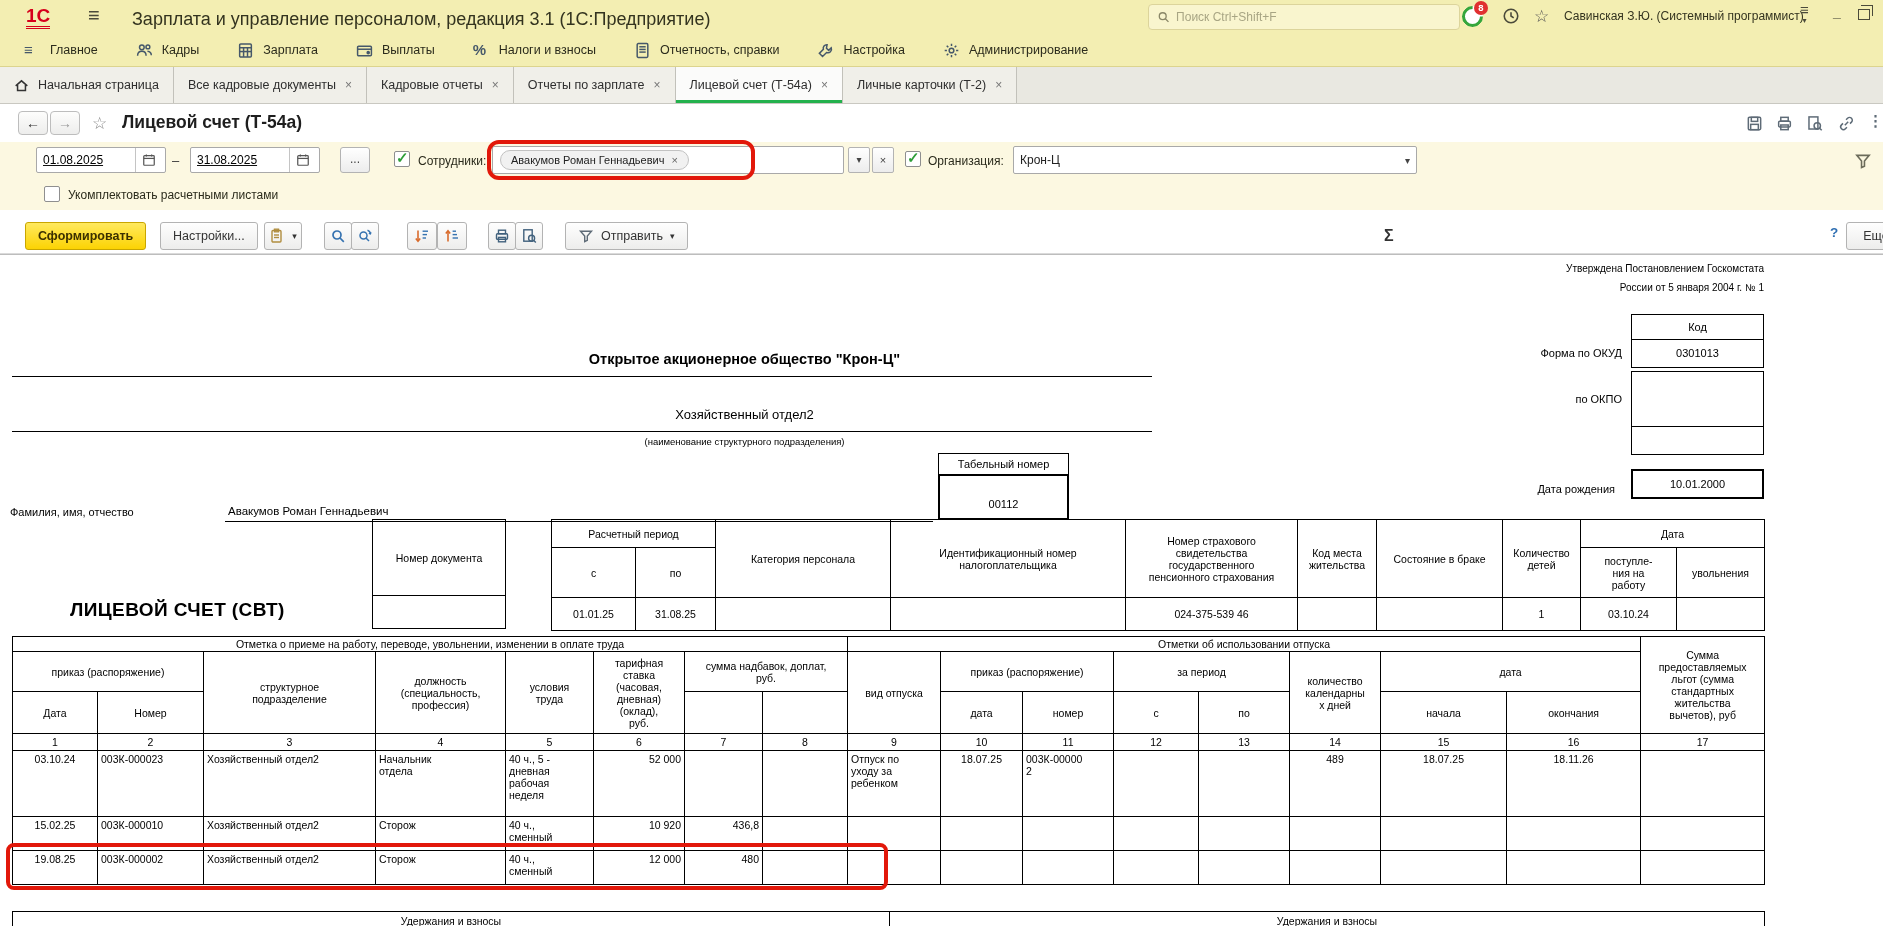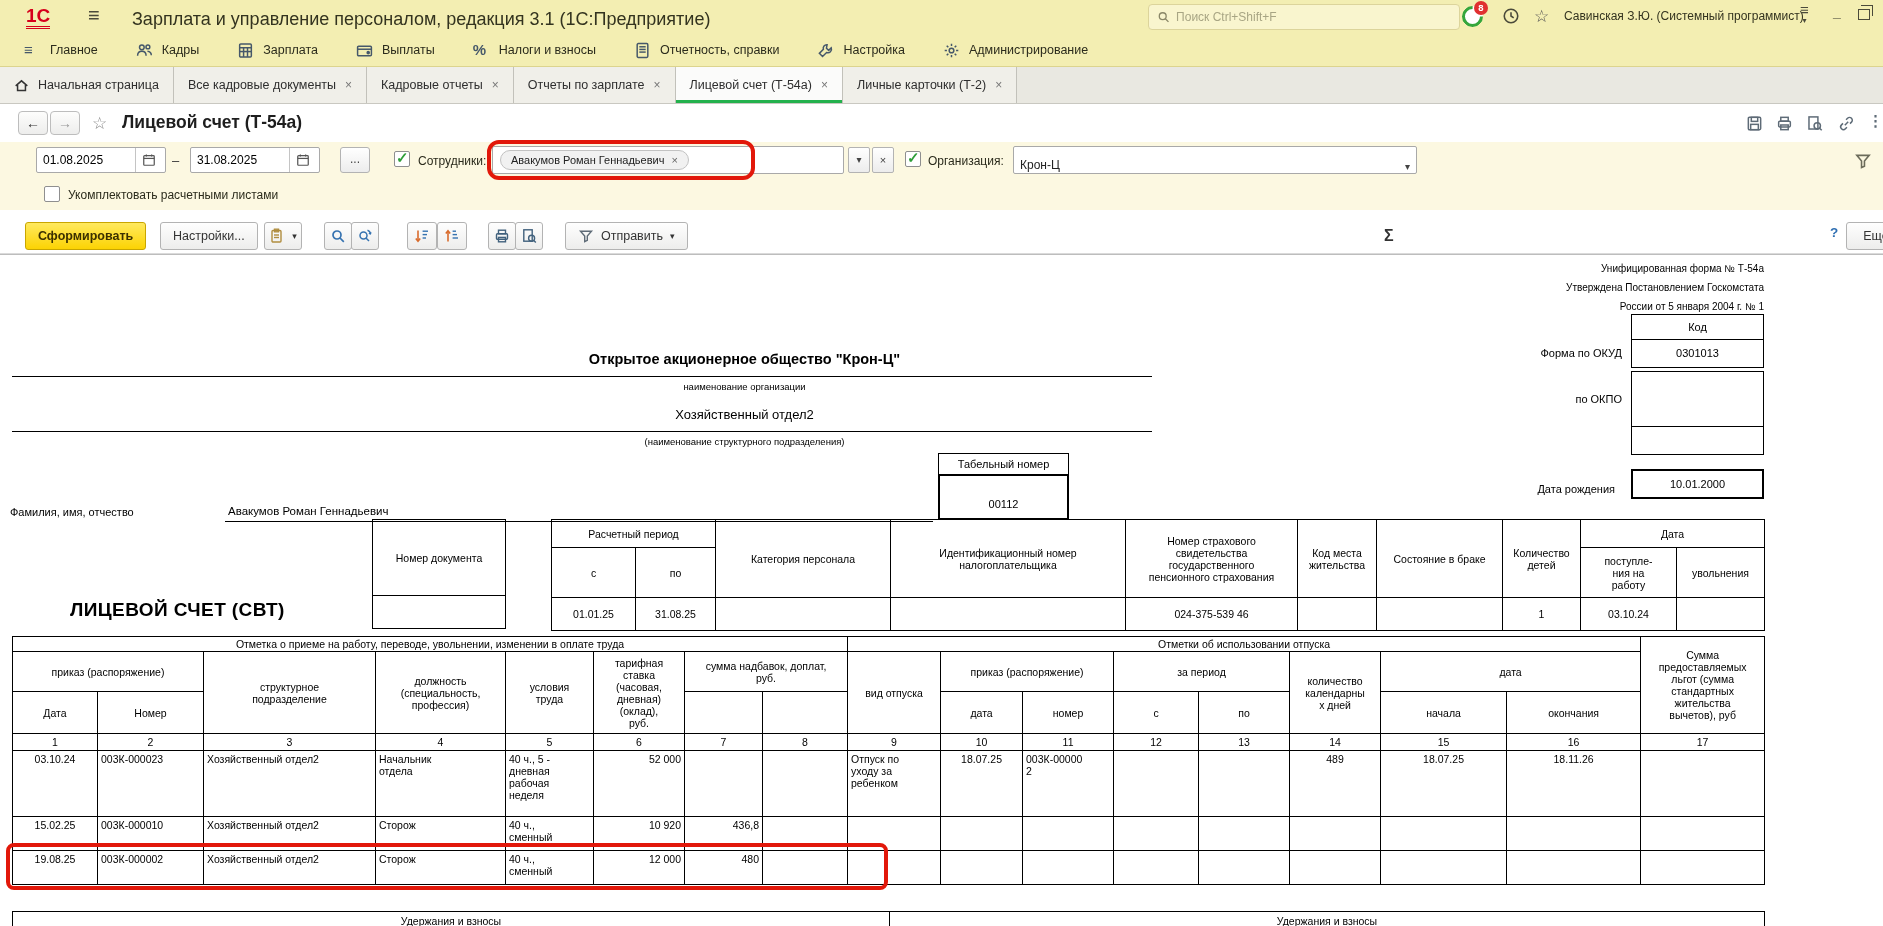--- a/index.html
+++ b/index.html
@@ -41,35 +41,35 @@
   
   .pagehead { position:absolute; left:0; top:104px; width:1883px; height:38px; background:#fff; }
   .navbtn { position:absolute; top:7px; width:30px; height:24px; background:linear-gradient(#fdfdfc,#ededec); border:1px solid #bdbdbd; border-radius:4px; text-align:center; line-height:22px; font-size:14px; color:#333; cursor:pointer; }
   .star { position:absolute; left:92px; top:9px; font-size:17px; color:#8a8a8a; cursor:pointer; }
   .ptitle { position:absolute; left:122px; top:8px; font-size:17.5px; font-weight:bold; color:#1e1e1e; }
   .ph-ico { position:absolute; top:11px; width:17px; height:17px; color:#5E6B77; cursor:pointer; }
   .ph-dots { position:absolute; left:1868px; top:8px; font-size:15px; font-weight:bold; color:#5E6B77; cursor:pointer; }
 
   
   .filterzone { position:absolute; left:0; top:142px; width:1883px; height:68px; background:#FCF8E1; }
-  .ibx { position:absolute; background:#fff; border:1px solid #A9A9A9; border-radius:2px; font-size:12px; color:#111; }
+  .ibx { position:absolute; background:#fff; border:1px solid #A9A9A9; border-radius:2px; font-size:12px; color:#111;text-decoration:underline; }
   .datewrap { top:5px; height:26px; display:flex; align-items:center; }
   .datewrap input { border:none; outline:none; width:98px; padding:0 6px; font-size:12px; font-family:"Liberation Sans",sans-serif; background:transparent; }
   .calbtn { width:26px; height:24px; border-left:1px solid #c4c4c4; display:flex; align-items:center; justify-content:center; color:#555; cursor:pointer; }
   .calbtn svg { width:14px; height:14px; }
   .dash { position:absolute; left:172px; top:11px; font-size:13px; color:#333; }
   .dots3 { position:absolute; left:340px; top:5px; width:30px; height:26px; background:linear-gradient(#fff,#ececec); border:1px solid #b3b3b3; border-radius:3px; text-align:center; line-height:22px; font-size:12px; color:#444; cursor:pointer; }
   .cb { position:absolute; width:16px; height:16px; background:#fff; border:1px solid #8f8f8f; border-radius:2px; cursor:pointer; }
   .cb.on::after { content:"✓"; position:absolute; left:1px; top:-3px; color:#2E9E38; font-weight:bold; font-size:15px; }
   .flabel { position:absolute; font-size:12px; color:#2b2b1c; }
   .tagfield { position:absolute; left:492px; top:4px; width:352px; height:28px; background:#fff; border:1px solid #A9A9A9; border-radius:2px; display:flex; align-items:center; padding-left:7px; cursor:text; }
   .tagpill { display:inline-flex; align-items:center; gap:7px; background:#F1F1F1; border:1px solid #C2C2C2; border-radius:12px; padding:3px 10px; font-size:11px; color:#222; }
   .tagpill .x { color:#666; font-size:11px; cursor:pointer; }
   .sqbtn { position:absolute; top:5px; width:22px; height:26px; background:linear-gradient(#fff,#ececec); border:1px solid #b3b3b3; border-radius:2px; text-align:center; line-height:24px; font-size:10px; color:#444; cursor:pointer; }
-  .orgcombo { position:absolute; left:1013px; top:4px; width:404px; height:28px; background:#fff; border:1px solid #A9A9A9; border-radius:2px; display:flex; align-items:flex-end; padding:1px 6px; font-size:12px; cursor:pointer; }
+  .orgcombo { position:absolute; left:1013px; top:4px; width:404px; height:28px; background:#fff; border:1px solid #A9A9A9; border-radius:2px; display:flex; align-items:center; padding:1px 6px; font-size:12px; cursor:pointer; }
   .orgcombo .arr { margin-left:auto; color:#444; font-size:10px; }
   .funnel { position:absolute; left:1854px; top:10px; width:18px; height:18px; color:#6b6b5a; cursor:pointer; }
 
   
   .toolbar { position:absolute; left:0; top:210px; width:1883px; height:44px; background:#fff; border-bottom:1px solid #DADADA;padding-left:14px; }
   .btn { position:absolute; top:12px; height:28px; background:linear-gradient(#fefefe,#ededec); border:1px solid #b3b3b3; border-radius:3px; font-size:12.5px; color:#333; display:inline-flex; align-items:center; justify-content:center; gap:7px; cursor:pointer; padding:0 12px; white-space:nowrap; }
   .btn svg { width:16px; height:16px; }
   .btn-yellow { background:linear-gradient(#FFE95E,#FCD303); border:1px solid #C9A600; font-weight:bold; color:#3b3000; }
   .sigma { position:absolute; left:1384px; top:17px; font-size:16px; font-weight:bold; color:#333; }
   .filterinput { position:absolute; left:1406px; top:13px; width:416px; height:26px; border:1px solid #A9A9A9; border-radius:3px; font-size:12px; padding:0 8px; color:#333; outline:none; font-family:"Liberation Sans",sans-serif; }
@@ -386,35 +386,33 @@
     <span style="font-size:9px">▾</span>
   </span>
   <span class="sigma">Σ</span>
   <span class="qmark">?</span>
   <span class="btn" style="left:1846px;width:60px">Ещё</span>
 </div>
 
 <div class="report">
 
   <div class="rp note">
-    <div>Унифицированная форма № Т-54а</div>
     <div>Утверждена Постановлением Госкомстата</div>
     <div>России от 5 января 2004 г. № 1</div>
   </div>
 
   <div class="rp ccell" style="left:1631px;top:59px;width:133px;height:26px;line-height:24px">Код</div>
   <div class="rp ccell" style="left:1631px;top:83.5px;width:133px;height:29px;line-height:27px">0301013</div>
   <div class="rp ccell" style="left:1631px;top:116px;width:133px;height:56px"></div>
   <div class="rp ccell" style="left:1631px;top:170.5px;width:133px;height:29px"></div>
   <div class="rp rlabel" style="left:1430px;top:92px;width:192px">Форма по ОКУД</div>
   <div class="rp rlabel" style="left:1430px;top:138px;width:192px">по ОКПО</div>
 
   <div class="rp" style="left:12px;top:96px;width:1465px;text-align:center;font-size:14.5px;font-weight:bold">Открытое акционерное общество "Крон-Ц"</div>
   <div class="rp hline" style="left:12px;top:121px;width:1140px"></div>
-  <div class="rp cap" style="left:12px;top:126px;width:1465px">наименование организации</div>
 
   <div class="rp" style="left:12px;top:152px;width:1465px;text-align:center;font-size:13px">Хозяйственный отдел2</div>
   <div class="rp hline" style="left:12px;top:176px;width:1140px;border-top-width:1px"></div>
   <div class="rp cap" style="left:12px;top:181px;width:1465px">(наименование структурного подразделения)</div>
 
   <div class="rp ccell" style="left:938px;top:198px;width:131px;height:22px;line-height:20px;border-width:1px">Табельный номер</div>
   <div class="rp ccell" style="left:938px;top:219px;width:131px;height:46px;border-width:2px;padding-top:22px">00112</div>
 
   <div class="rp" style="left:10px;top:251px;font-size:11px">Фамилия, имя, отчество</div>
   <div class="rp" style="left:228px;top:250px;font-size:11.5px">Авакумов Роман Геннадьевич</div>

